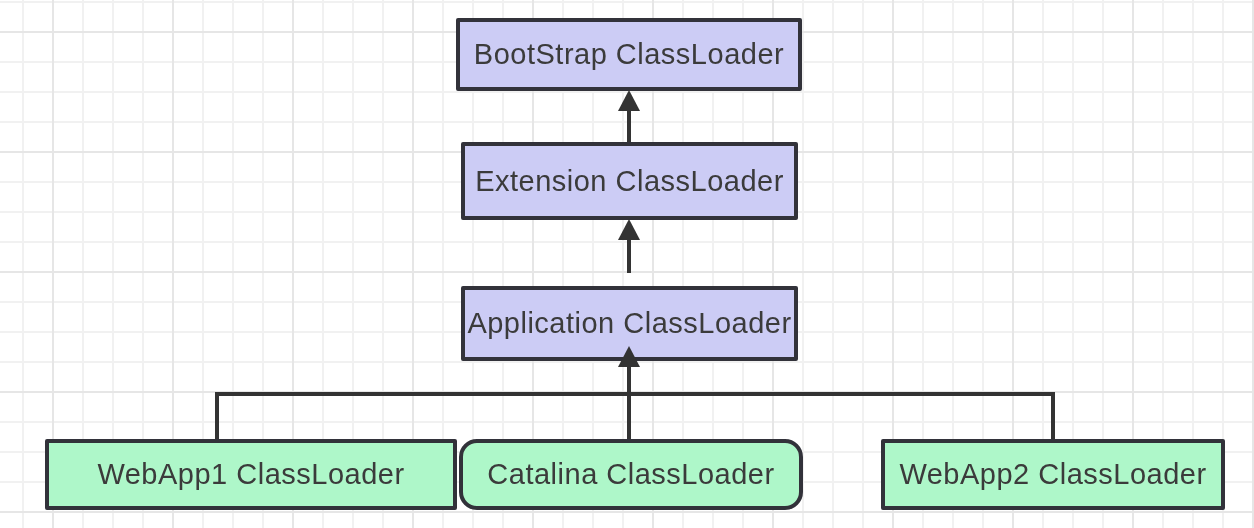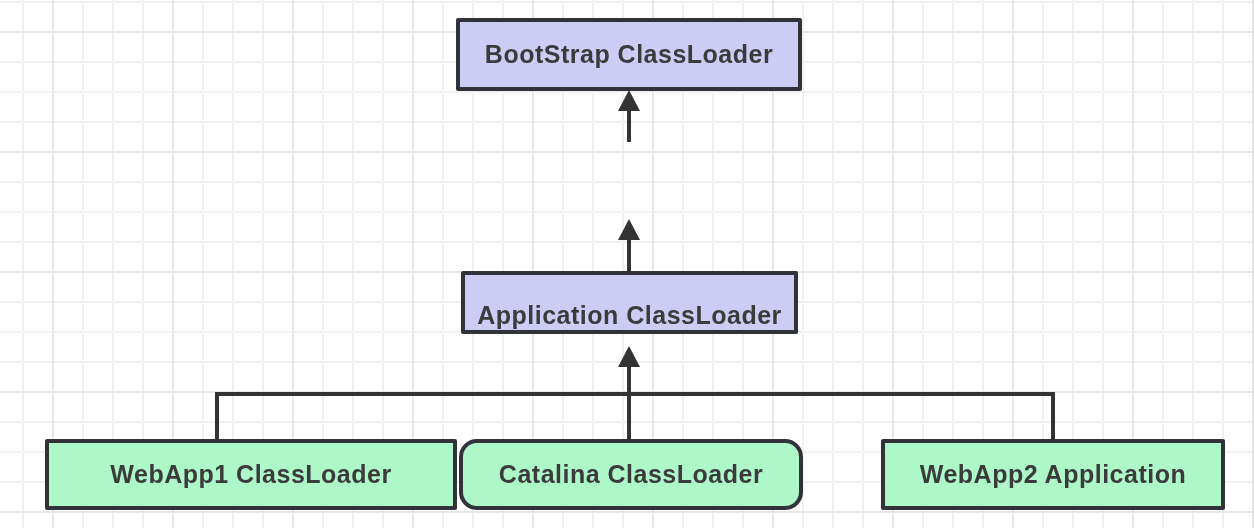--- a/index.html
+++ b/index.html
@@ -30,32 +30,31 @@
     background-position: 52px 0px, 0px 31px, 22px 0px, 0px 1px;
   }
 
   .node {
     position: absolute;
     border: 4px solid var(--node-border);
     border-radius: 2px;
     display: flex;
     align-items: center;
     justify-content: center;
-    font-size: 25px;
+    font-size: 29px;
     letter-spacing: 0.5px;
     color: var(--text);
     cursor: default;
-    font-weight: bold;
   }
   .node-purple { background: var(--node-fill-purple); }
   .node-green  { background: var(--node-fill-green); }
 
   #node-bootstrap   { left: 456px; top: 18px;  width: 346px; height: 73px; }
   #node-extension   { left: 461px; top: 142px; width: 337px; height: 78px; }
-  #node-application { left: 461px; top: 271px; width: 337px; height: 63px; align-items: flex-end; }
+  #node-application { left: 461px; top: 286px; width: 337px; height: 75px; }
   #node-webapp1     { left: 45px;  top: 439px; width: 412px; height: 71px; }
   #node-catalina    { left: 459px; top: 439px; width: 344px; height: 71px; border-radius: 18px; }
   #node-webapp2     { left: 881px; top: 439px; width: 344px; height: 71px; }
 
   .edge-line {
     position: absolute;
     background: var(--connector);
   }
   .arrow-head {
     position: absolute;
@@ -82,35 +81,38 @@
 </style>
 </head>
 <body>
 
 <div class="canvas">
 
   <div class="node node-purple" id="node-bootstrap">
     <span>BootStrap ClassLoader</span>
   </div>
 
+  <div class="node node-purple" id="node-extension">
+    <span>Extension ClassLoader</span>
+  </div>
 
   <div class="node node-purple" id="node-application">
     <span>Application ClassLoader</span>
   </div>
 
   <div class="node node-green" id="node-webapp1">
     <span>WebApp1 ClassLoader</span>
   </div>
 
   <div class="node node-green" id="node-catalina">
     <span>Catalina ClassLoader</span>
   </div>
 
   <div class="node node-green" id="node-webapp2">
-    <span>WebApp2 Application</span>
+    <span>WebApp2 ClassLoader</span>
   </div>
 
   <div class="edge-line" id="edge1-line"></div>
   <div class="arrow-head" id="edge1-head"></div>
 
   <div class="edge-line" id="edge2-line"></div>
   <div class="arrow-head" id="edge2-head"></div>
 
   <div class="edge-line" id="edge3-line"></div>
   <div class="arrow-head" id="edge3-head"></div>

